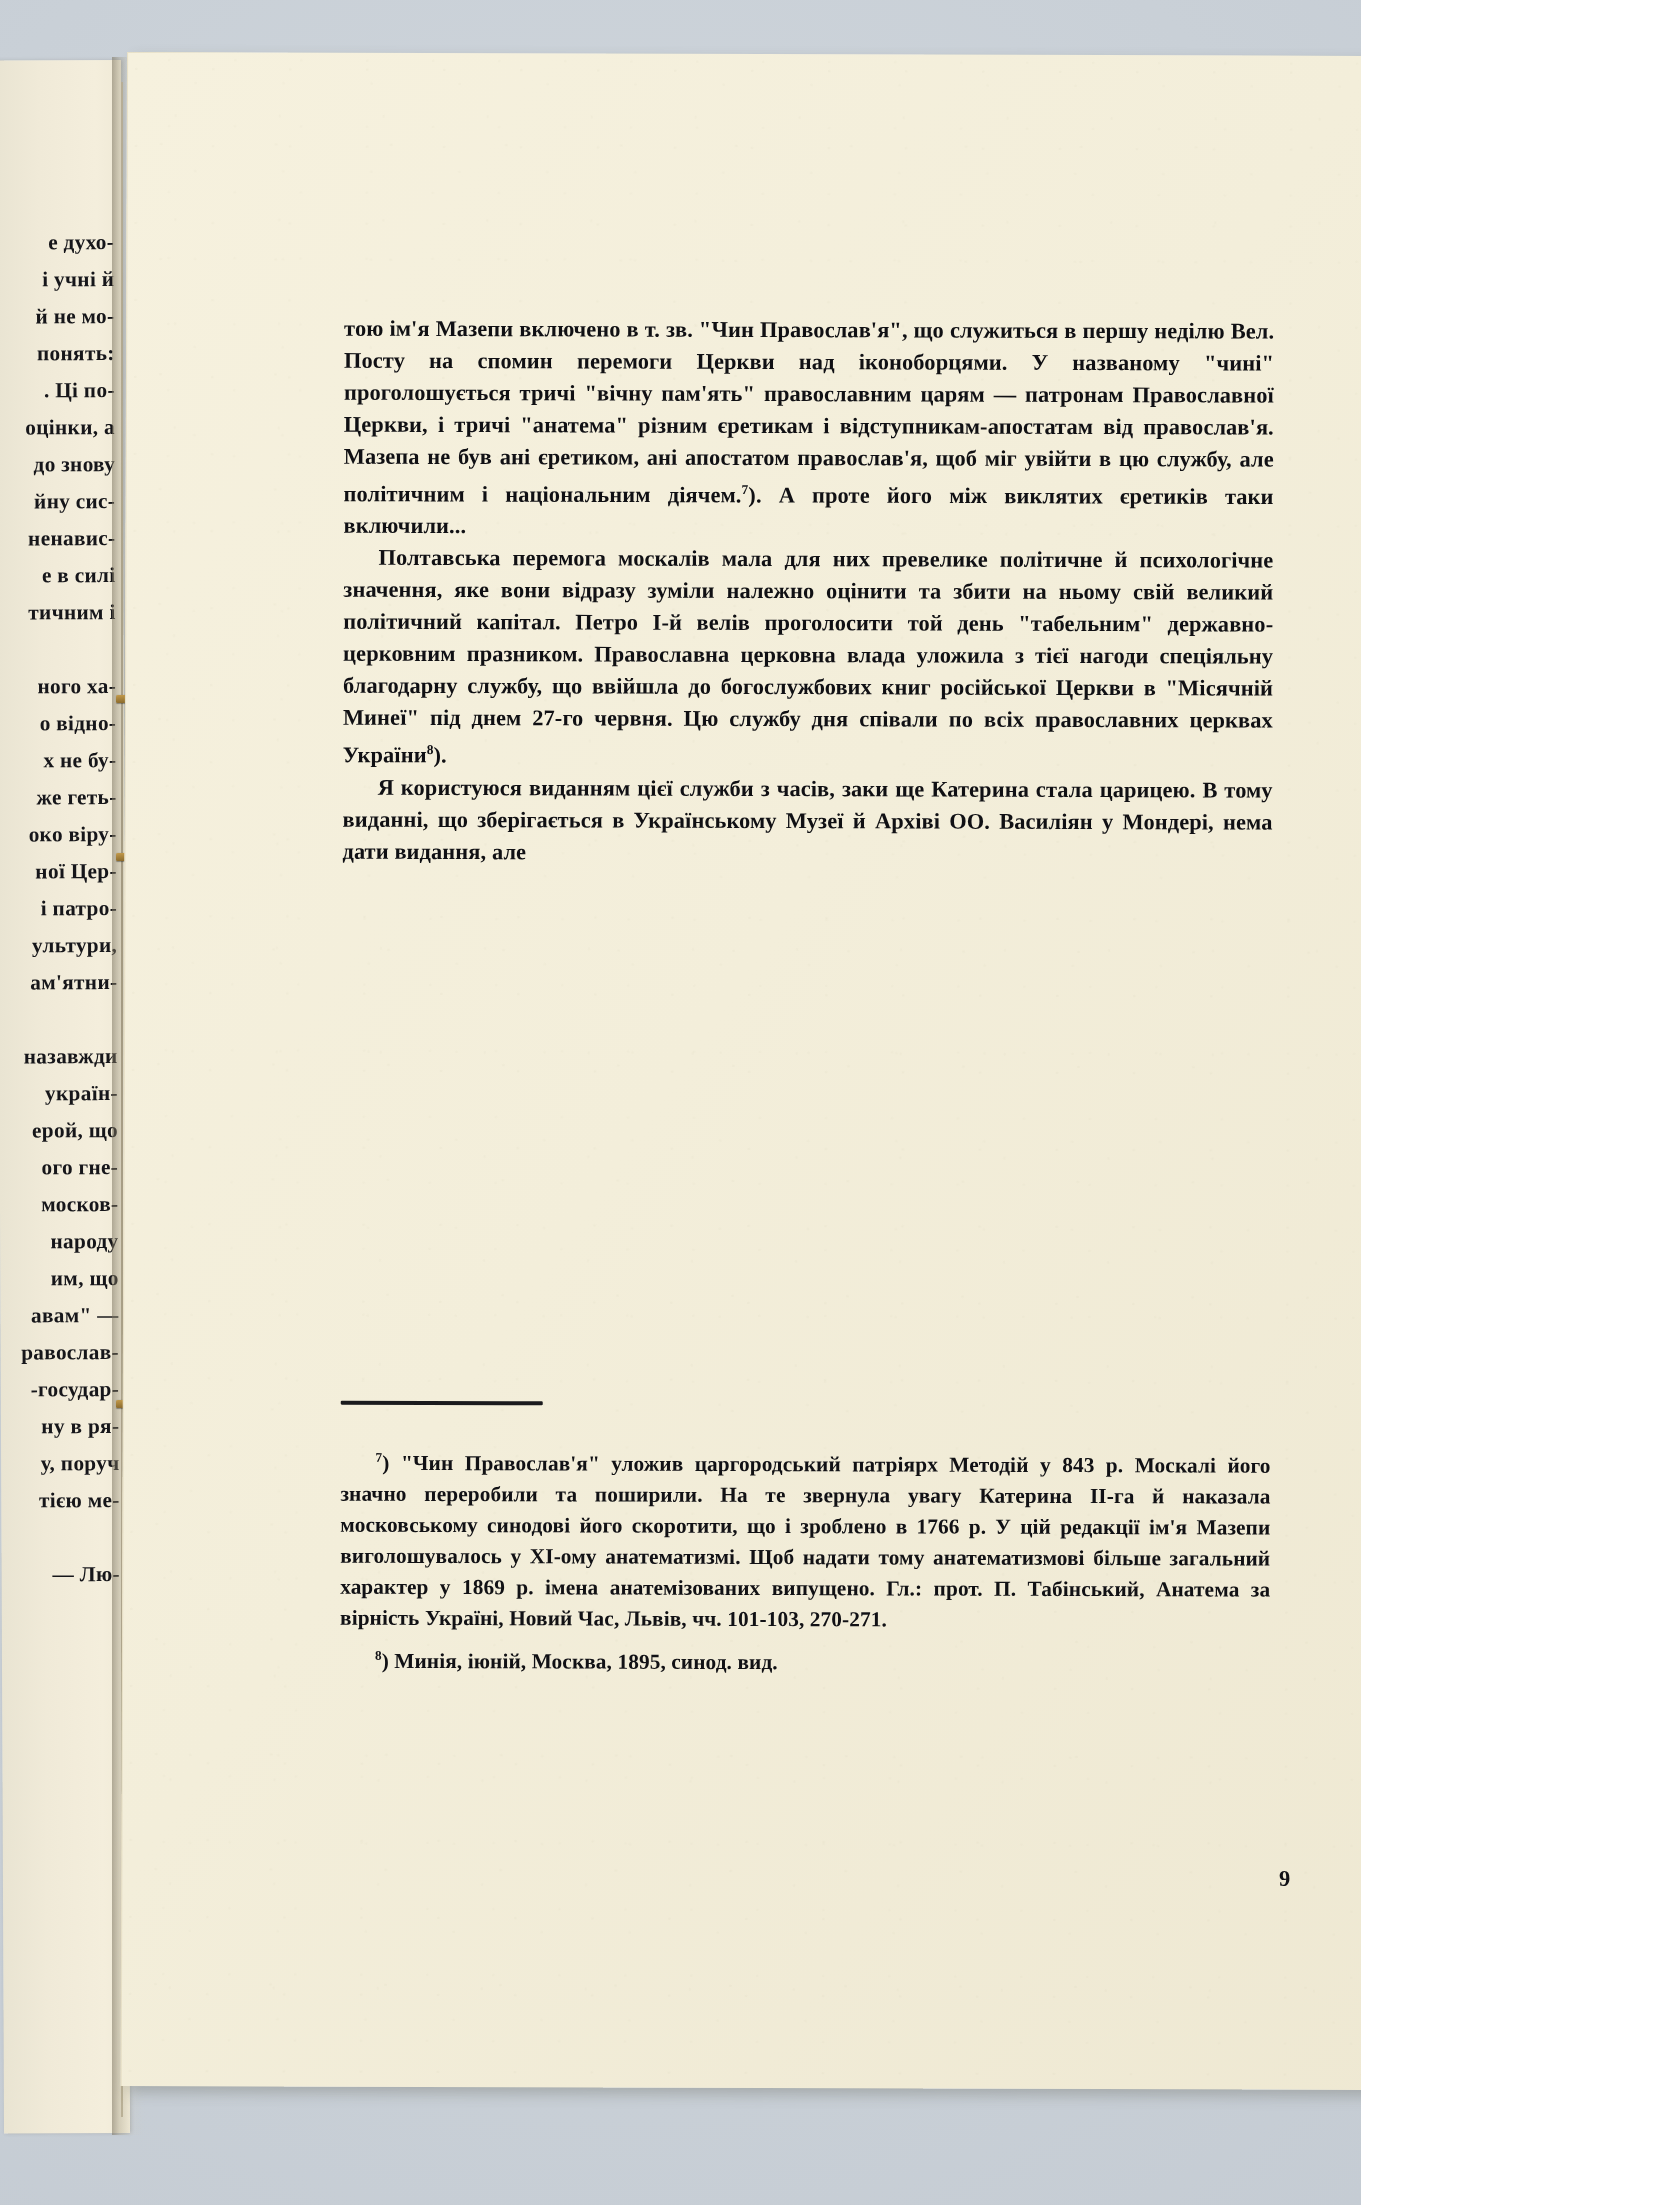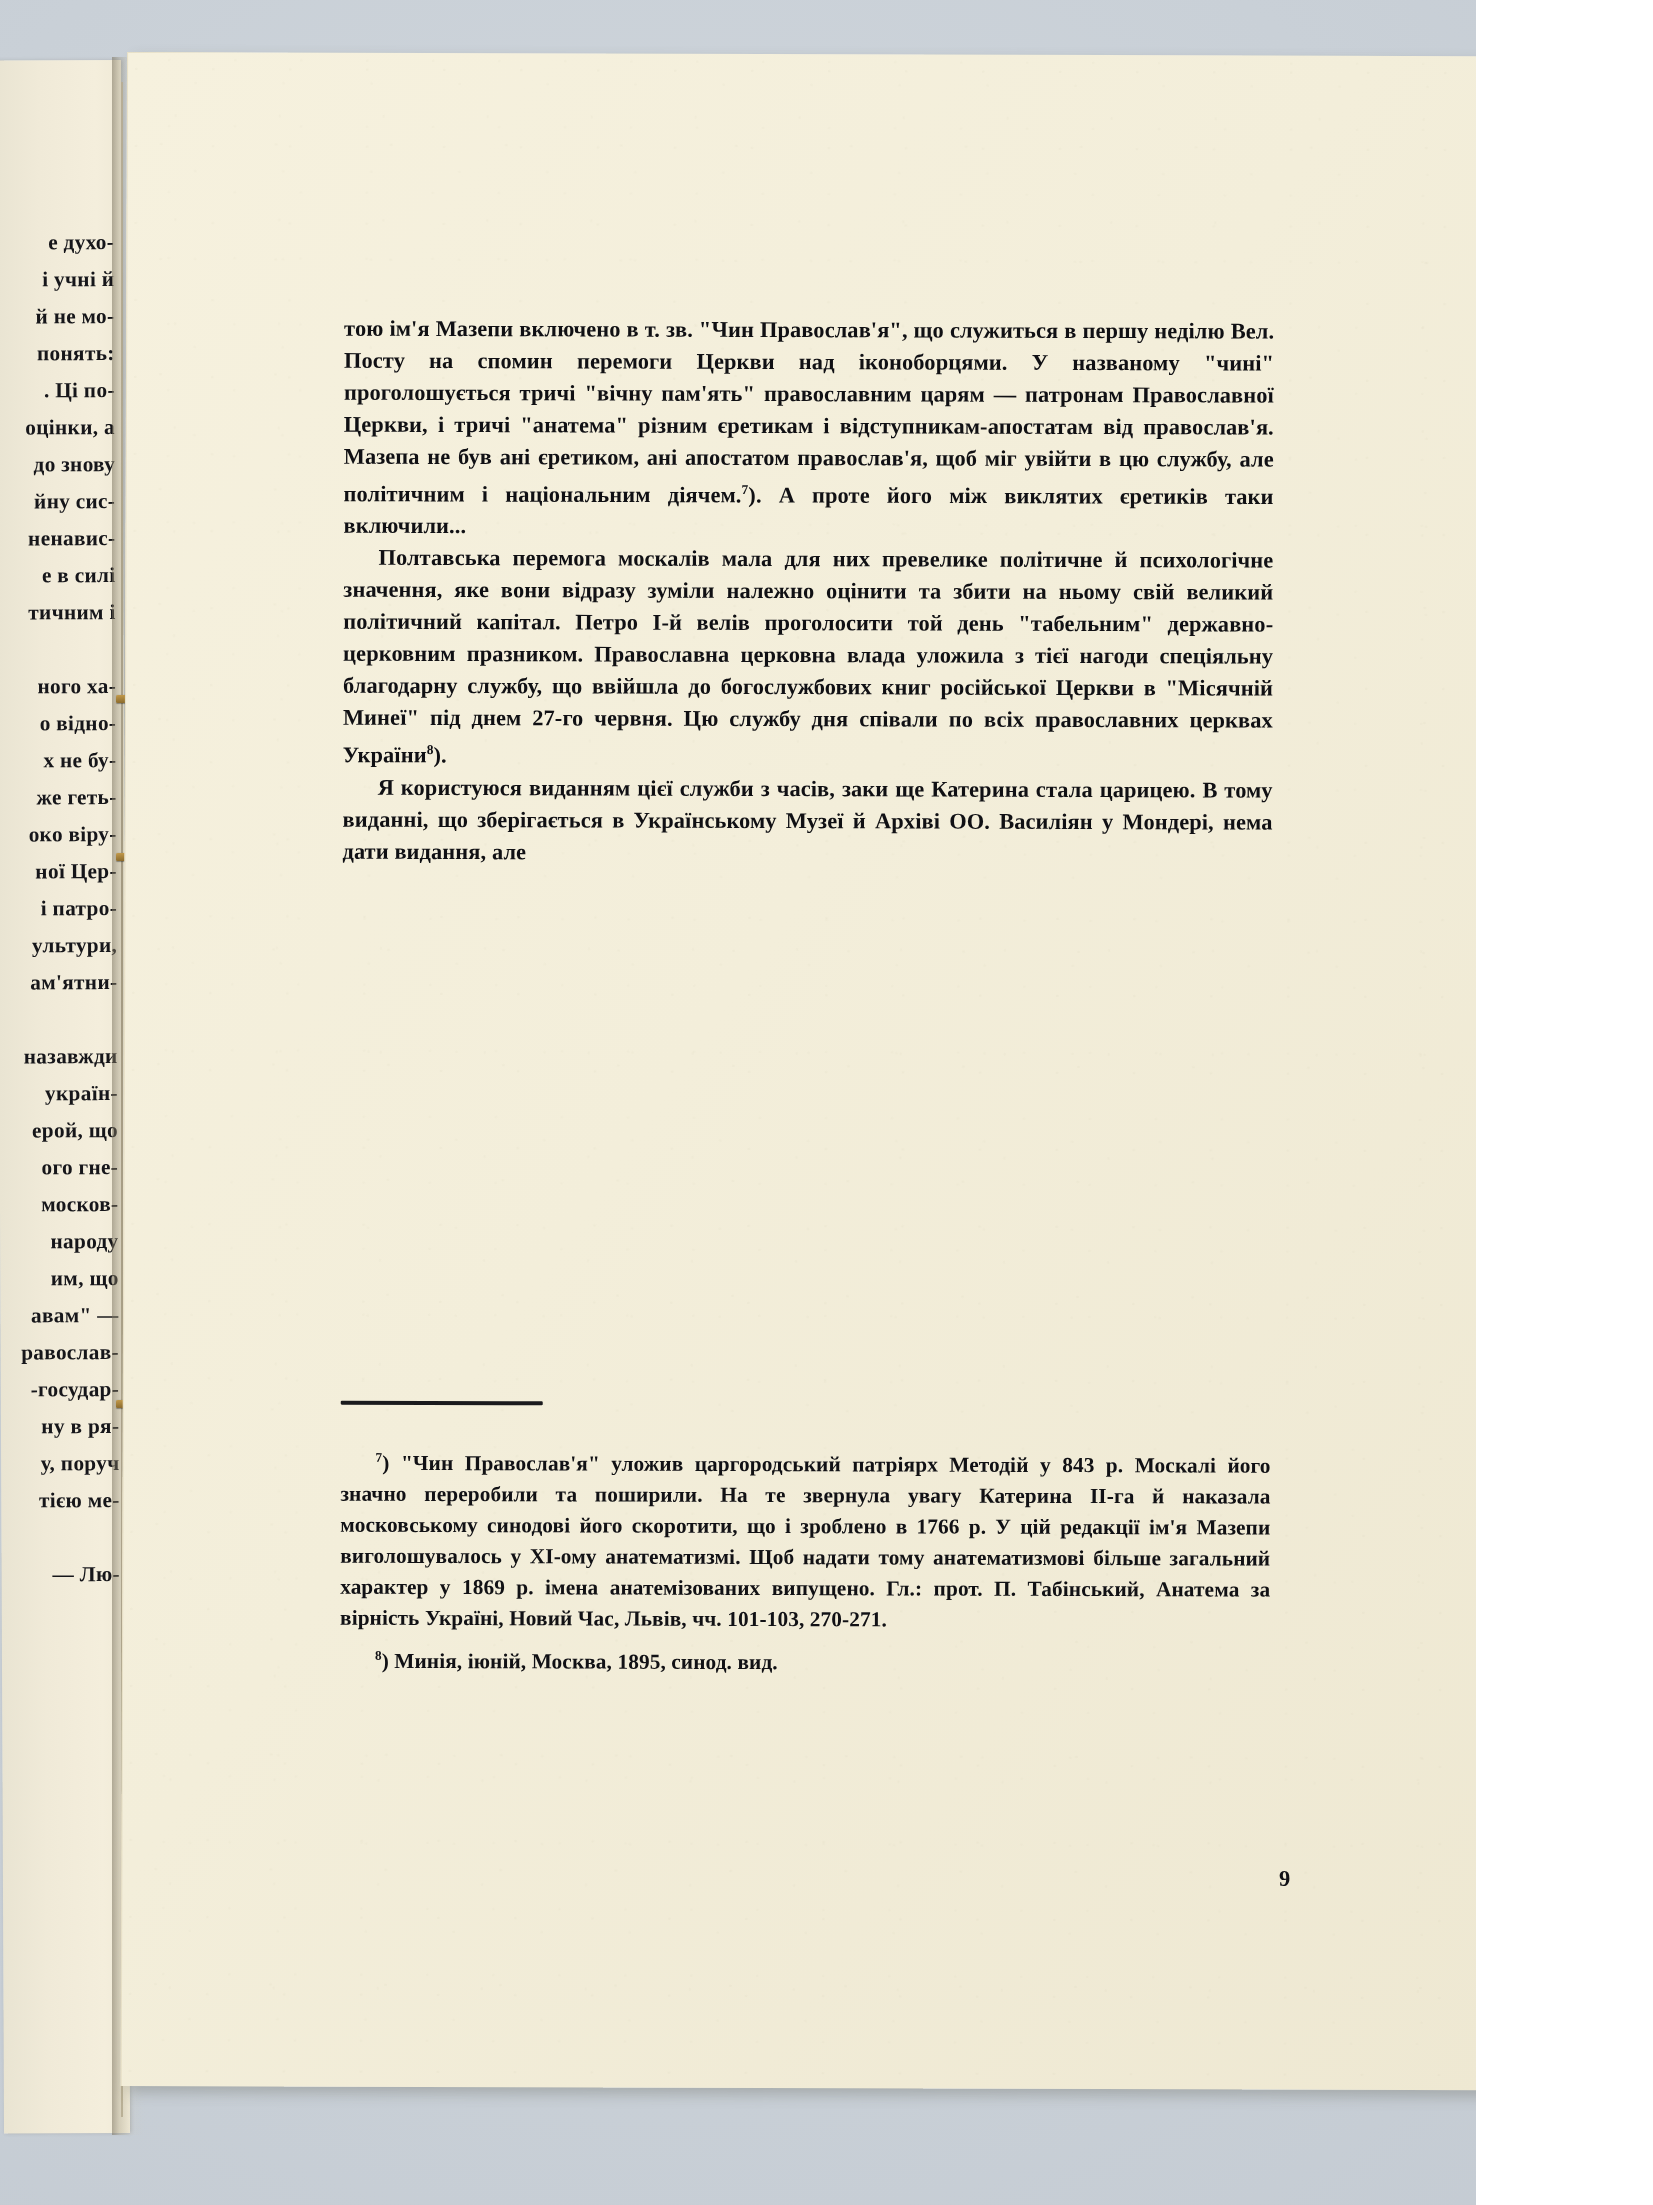--- a/index.html
+++ b/index.html
@@ -2,21 +2,21 @@
 <html style="font-size:8.8px"><head>
 <meta charset="utf-8">
 <style>
   html, body {
     margin: 0;
     padding: 0;
     background: #ffffff;
   }
   #screenshot {
     position: relative;
-    width: 1476px;
+    width: 1361px;
     height: 2205px;
     overflow: hidden;
     background: #ccd3da;
     font-family: "Liberation Serif", serif;
     text-decoration: underline;
   }
 
   
   .backdrop {
     position: absolute;

